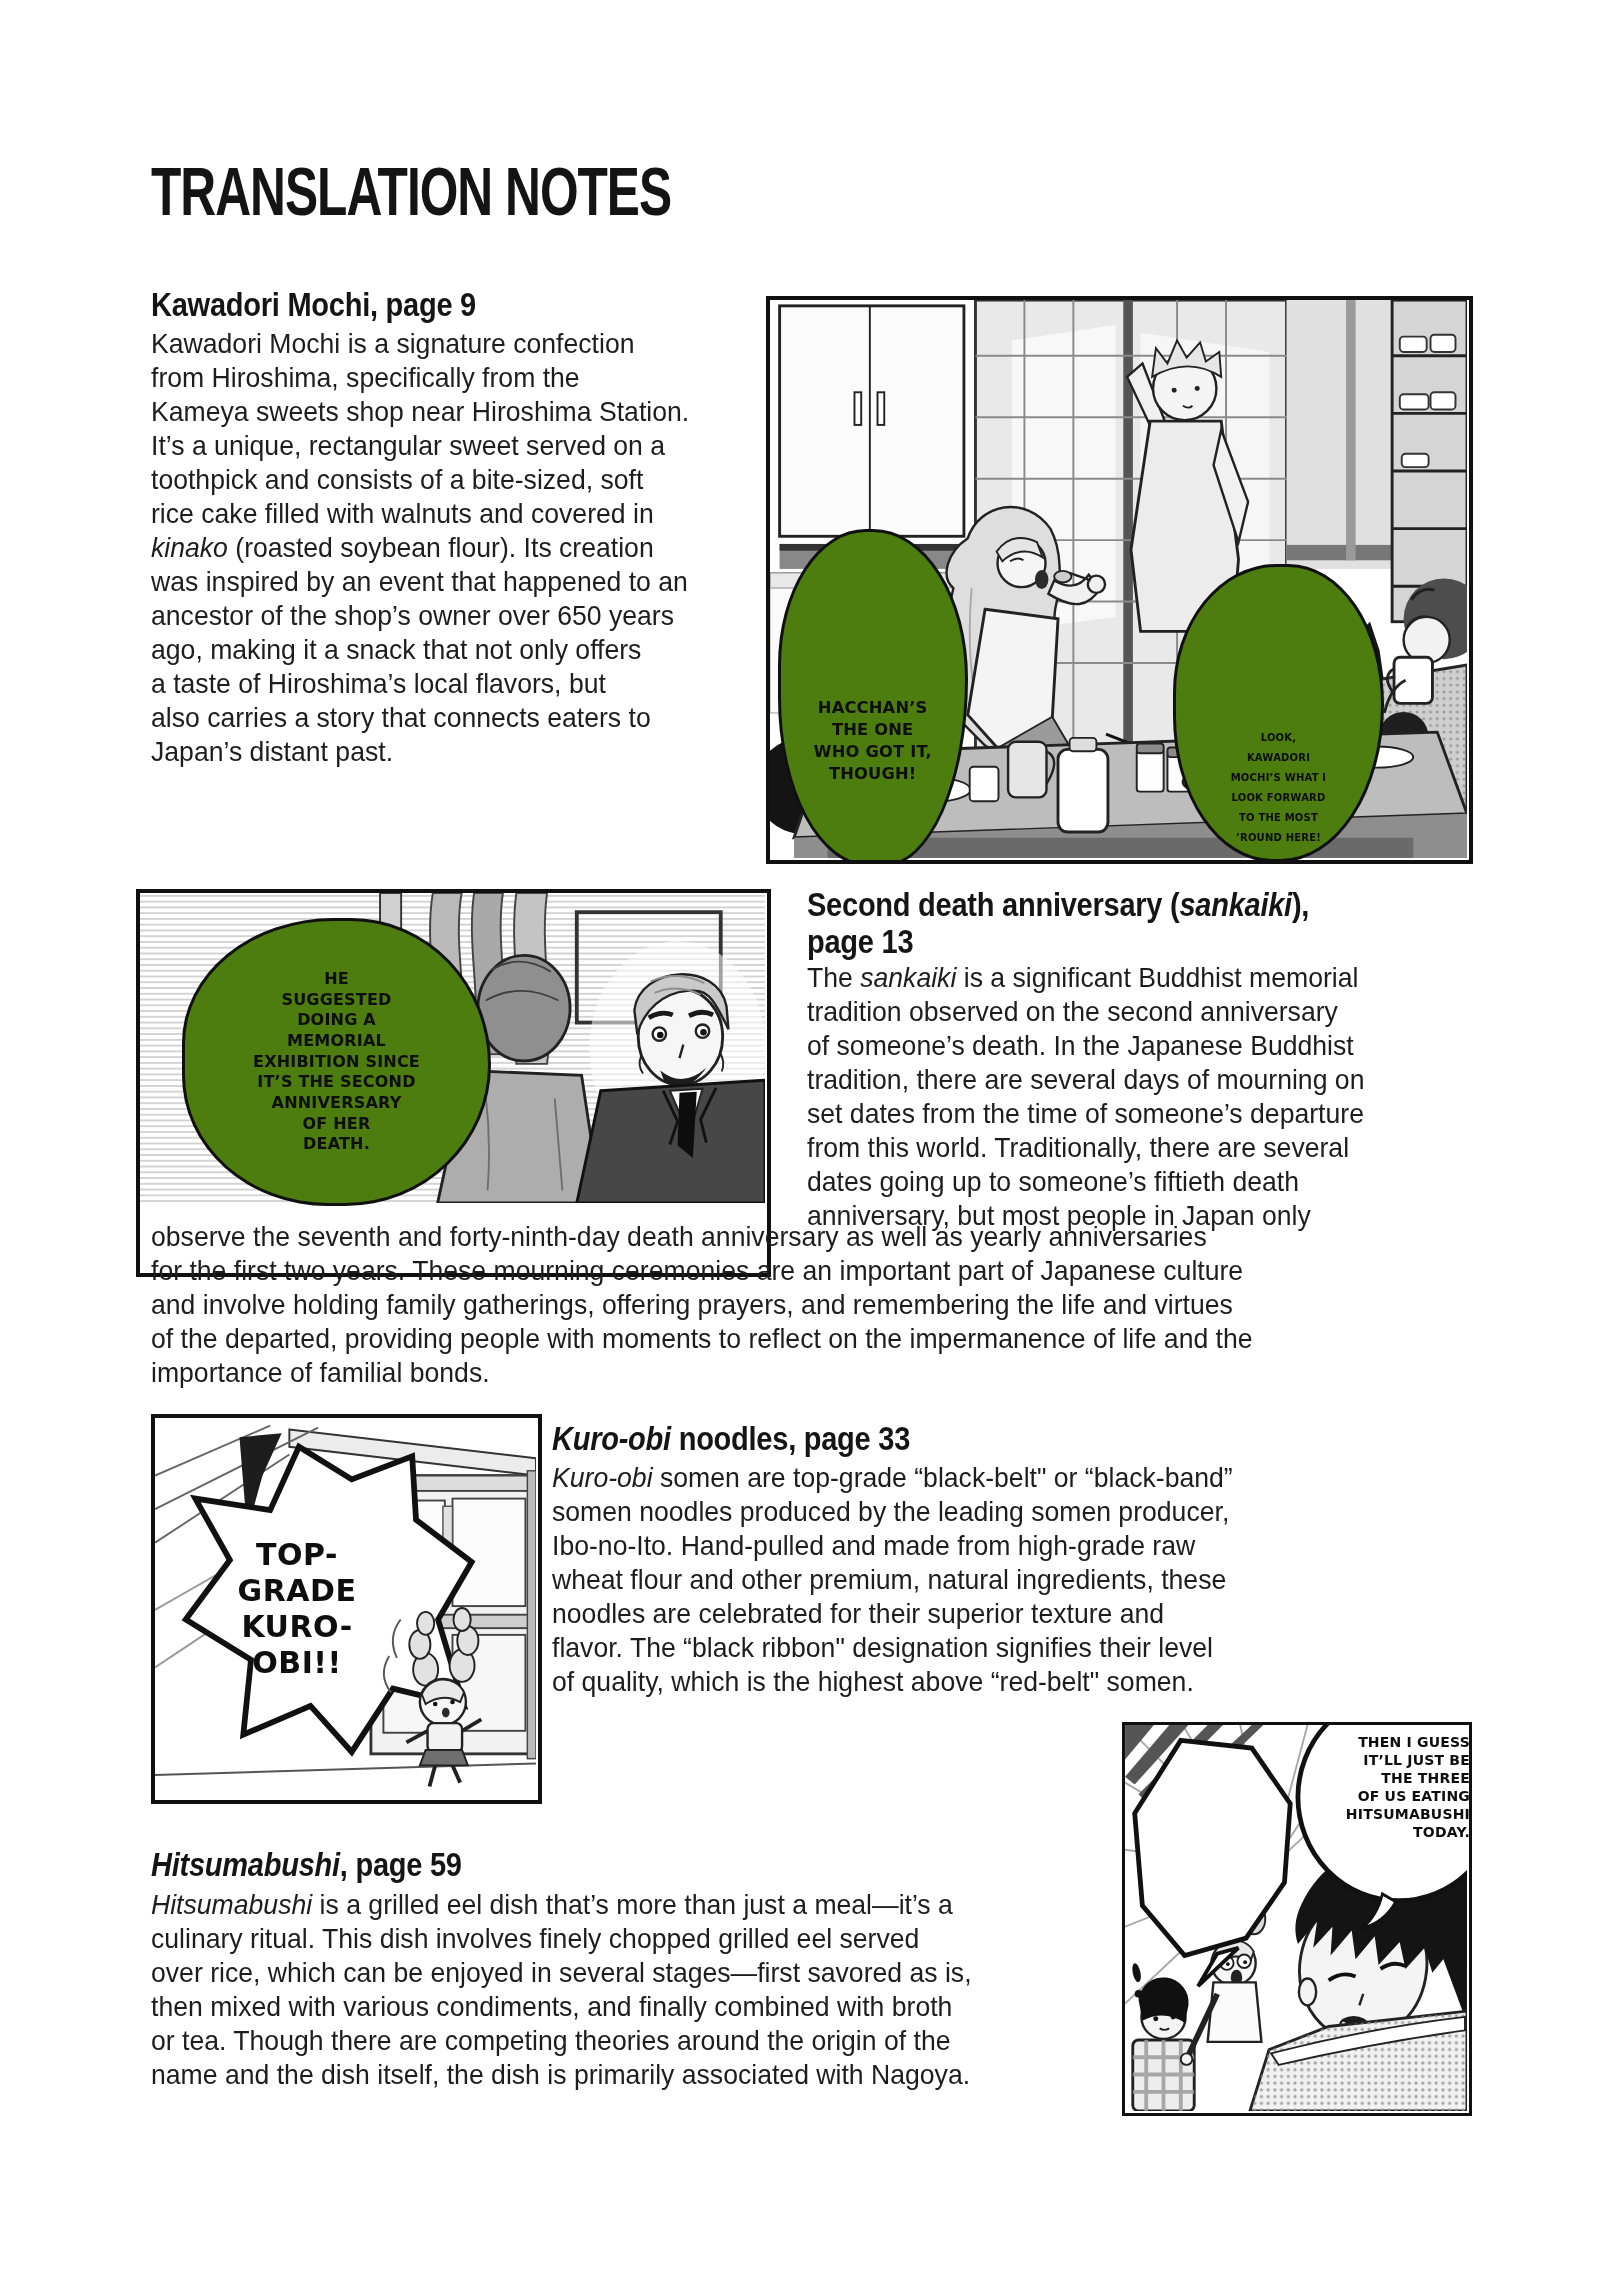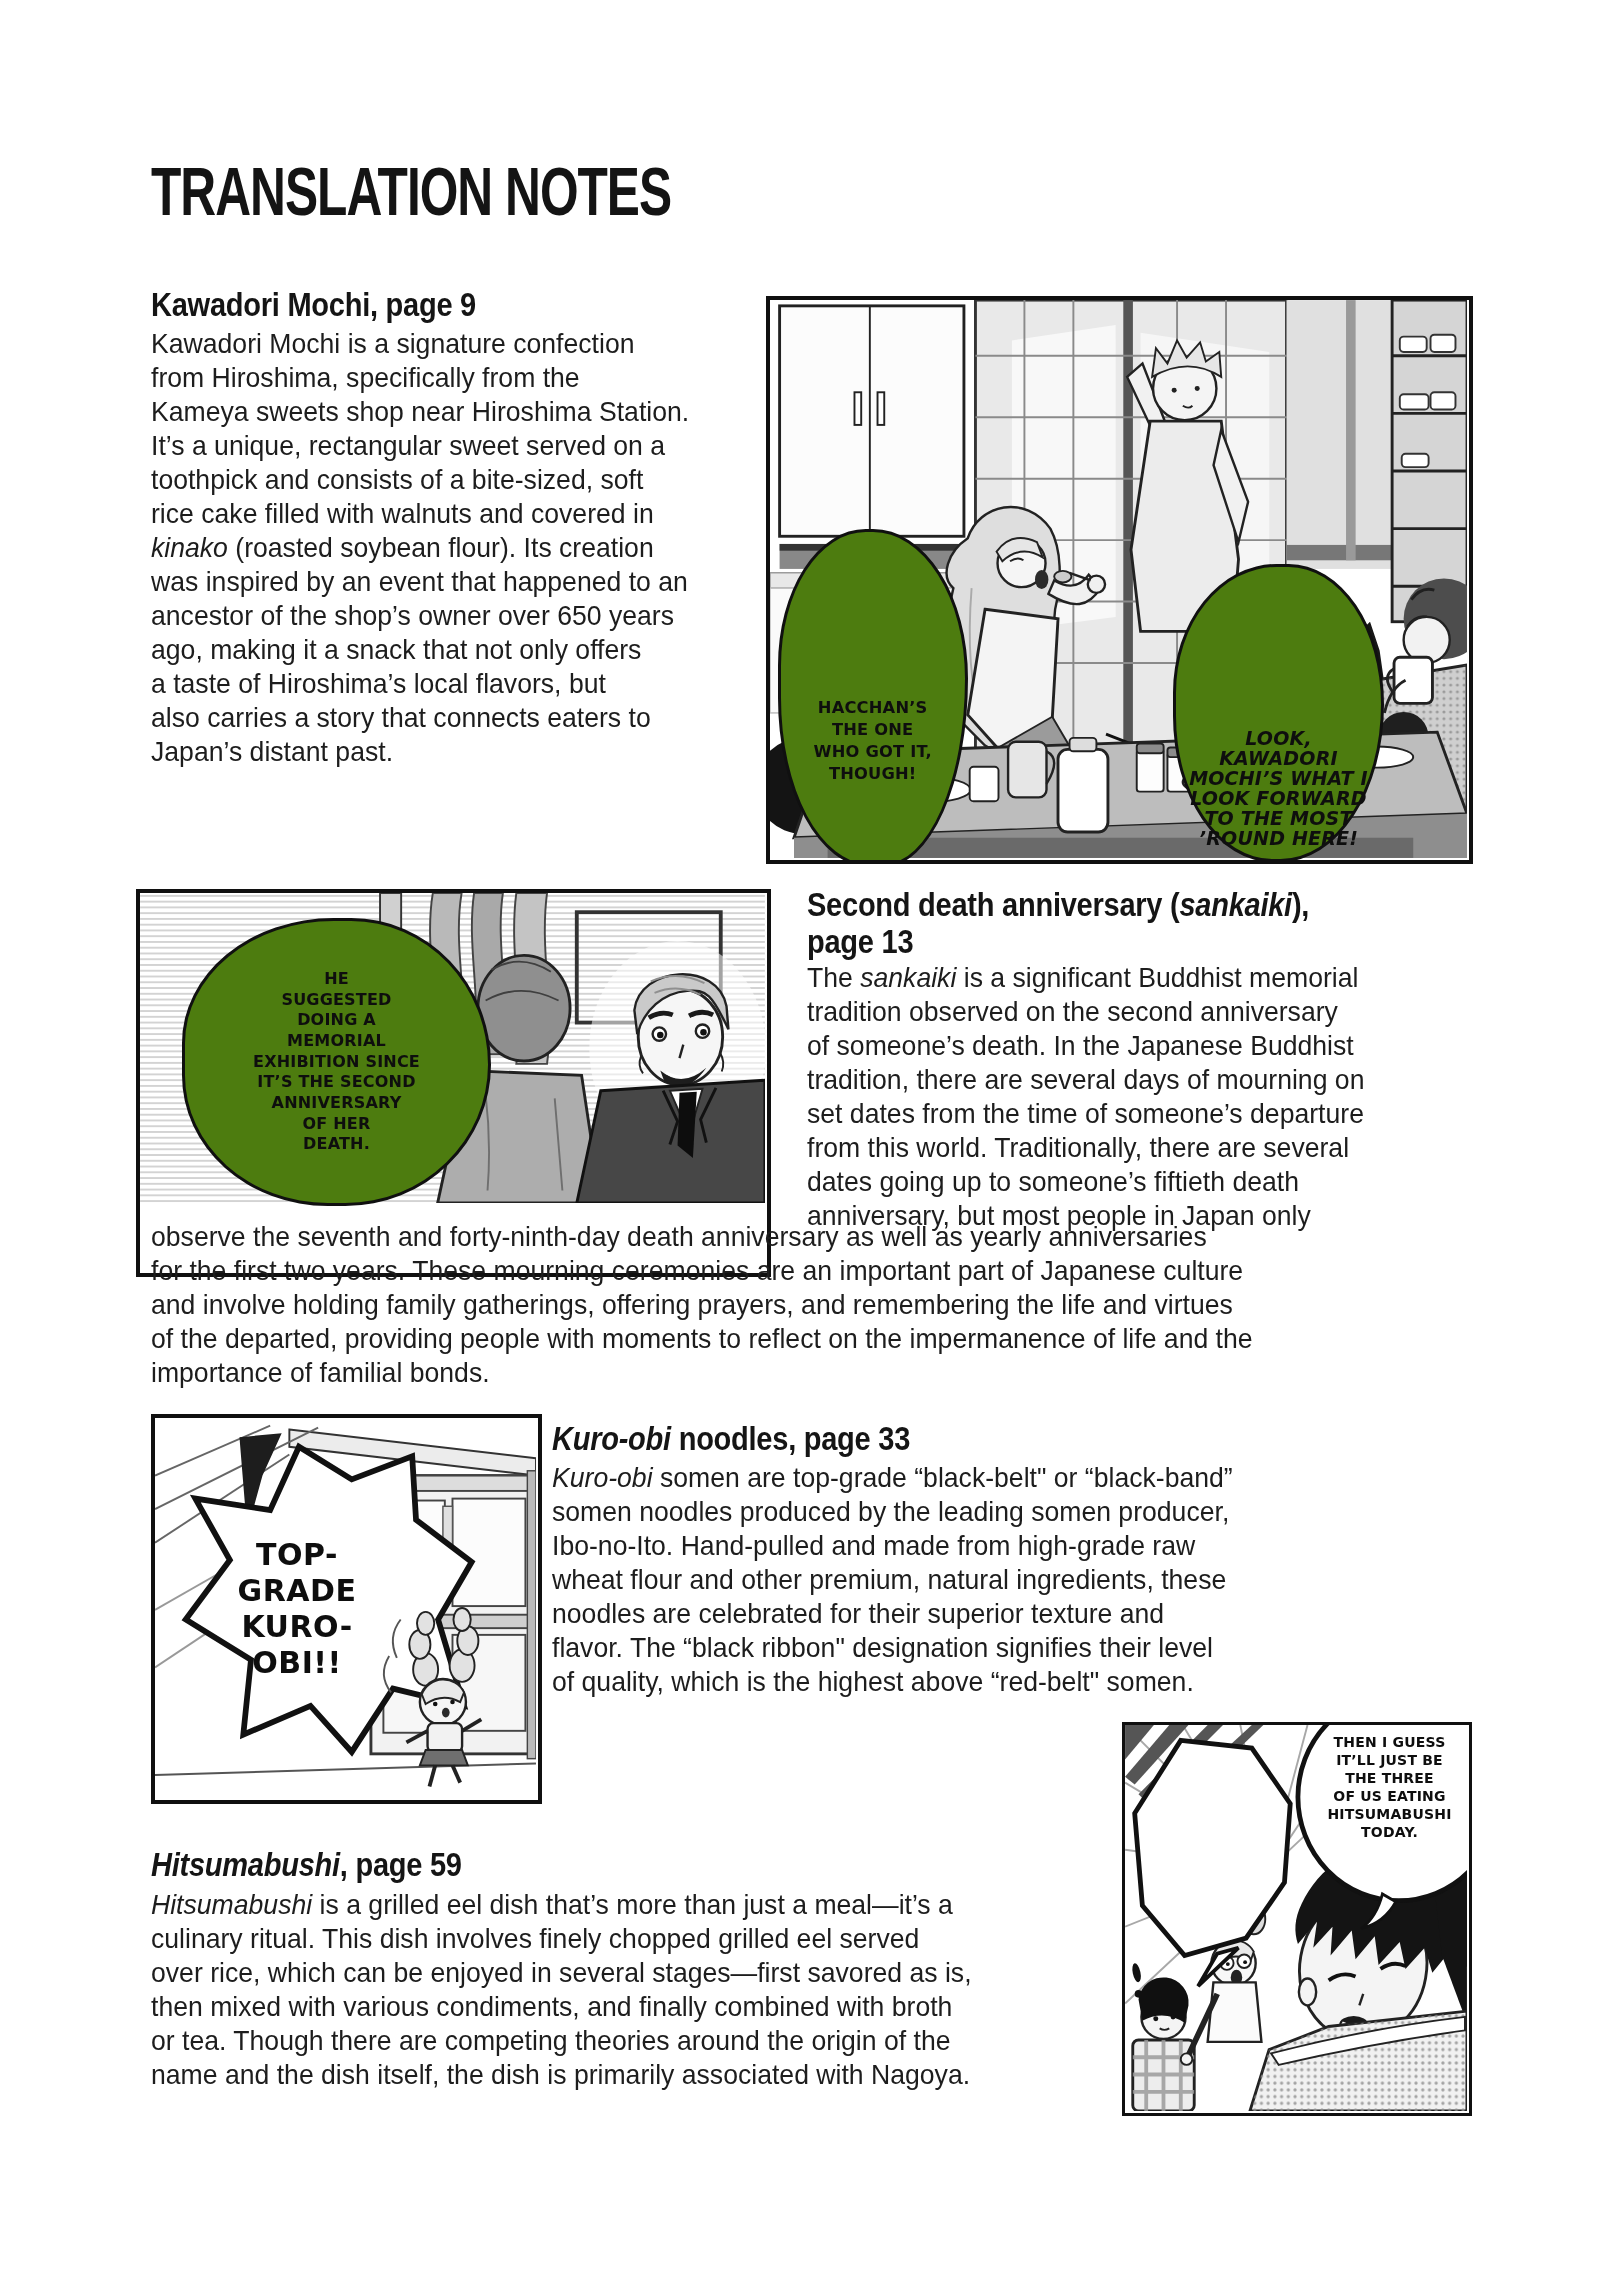--- a/index.html
+++ b/index.html
@@ -189,21 +189,21 @@
       </g>
     </svg>
 
     <div class="bubble" style="left:7.7px;top:229px;width:190px;height:338px;border-radius:48% 52% 46% 50% / 42% 46% 58% 52%;">
       <div class="btext" style="left:0;top:165px;width:100%;font-size:16.3px;line-height:22px;">HACCHAN’S
 THE ONE
 WHO GOT IT,
 THOUGH!</div>
     </div>
     <div class="bubble" style="left:403px;top:264px;width:211px;height:298px;border-radius:50% 46% 50% 48% / 44% 48% 54% 50%;">
-      <div class="btext" style="left:0;top:161px;width:100%;font-size:19px;line-height:20px;font-style:italic;">LOOK,
+      <div class="btext" style="left:0;top:161px;width:100%;font-size:10px;line-height:20px;">LOOK,
 KAWADORI
 MOCHI’S WHAT I
 LOOK FORWARD
 TO THE MOST
 ’ROUND HERE!</div>
     </div>
   </div>
 
   <div class="panel" style="left:136px;top:889px;width:635px;height:388px;">
     <svg width="625" height="310" viewBox="0 0 651 323">
@@ -439,21 +439,21 @@
         <polygon points="150,338 212,314 356,298 356,402 130,402" fill="url(#dt4)" opacity=".8"></polygon>
         <path d="M152,342 Q252,316 354,304 L354,318 Q254,332 160,354 Z" fill="#ffffff" stroke="#222" stroke-width="2"></path>
       </g>
       <g>
         <polygon points="96,238 76,272 118,232" fill="#ffffff" stroke="#111" stroke-width="4"></polygon>
         <polygon points="58,16 132,24 172,82 166,164 126,222 62,240 18,188 10,92" fill="#ffffff" stroke="#111" stroke-width="5"></polygon>
         <ellipse cx="285" cy="75" rx="105" ry="108" fill="#ffffff" stroke="#111" stroke-width="5"></ellipse>
         <path d="M268,176 Q262,200 246,212 Q270,206 282,184 Z" fill="#ffffff" stroke="#111" stroke-width="3"></path>
       </g>
     </svg>
-    <div class="btext" style="left:184px;top:7.7px;width:161px;font-size:14px;line-height:18px;">THEN I GUESS
+    <div class="btext" style="left:184px;top:7.7px;width:161px;font-size:14px;line-height:18px;text-align:right;">THEN I GUESS
 IT’LL JUST BE
 THE THREE
 OF US EATING
 HITSUMABUSHI
 TODAY.</div>
   </div>
 
 </div>
 
 

